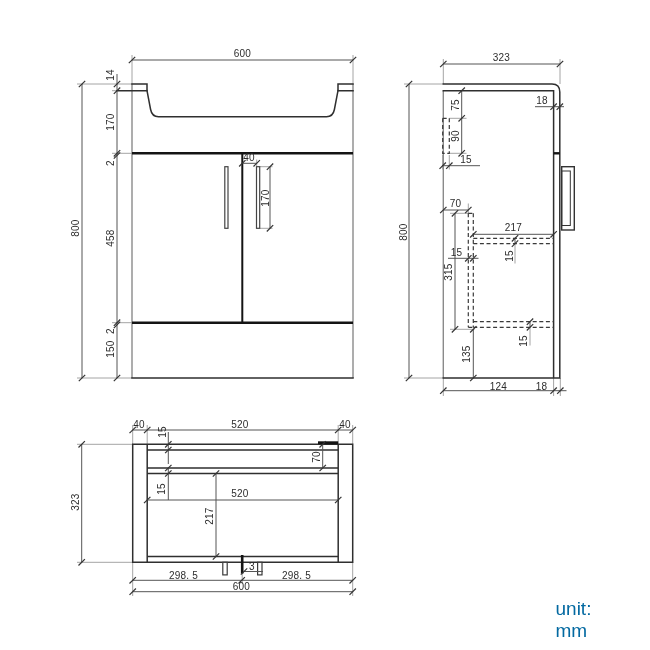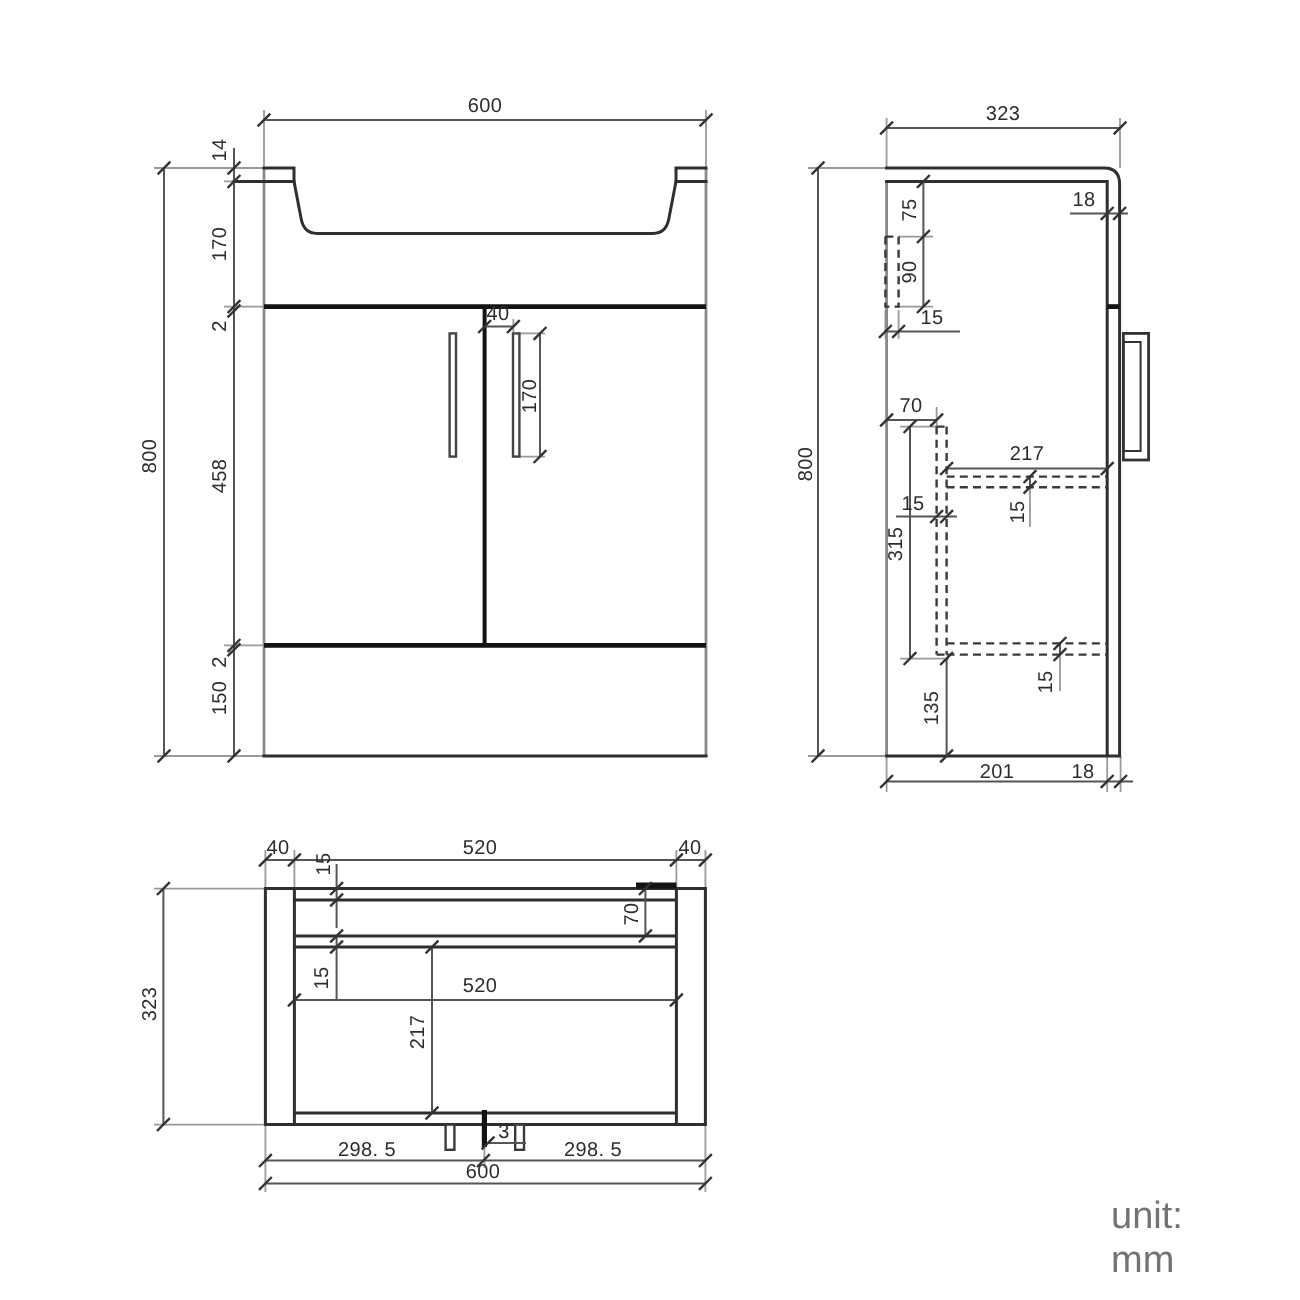--- a/index.html
+++ b/index.html
@@ -13,21 +13,21 @@
   .t  {stroke:#333333;stroke-width:1.2;}
   .h  {stroke:#141414;stroke-width:2.4;fill:none;}
   .dsh{stroke:#3a3a3a;stroke-width:1.2;fill:none;stroke-dasharray:4 2.6;}
   .w  {fill:#ffffff;stroke:#444444;stroke-width:1.2;}
   .w2 {fill:#ffffff;stroke:#333333;stroke-width:1.4;}
   .w3 {fill:none;stroke:#333333;stroke-width:1;}
   .tab{fill:#ffffff;stroke:#3a3a3a;stroke-width:1.2;}
   .dim{position:absolute;font-size:10px;line-height:1;color:#2d2d2d;letter-spacing:.2px;
        white-space:nowrap;transform:translate(-50%,-50%);}
   .rot{transform:translate(-50%,-50%) rotate(-90deg);}
-  .unit{position:absolute;font-size:19px;color:#737373;transform:translate(-50%,-50%);}
+  .unit{position:absolute;font-size:19px;color:#0369a1;transform:translate(-50%,-50%);}
 </style>
 </head>
 <body>
 
 <div class="stage">
 
 <svg width="650" height="650" viewBox="0 0 650 650">
 
   <g>
     <path class="x" d="M132,55V84 M353,55V84 M77,84H132 M112,90.7H117 M77,378H132 M112,153.3H132 M112,322.7H132 M256.7,159.5V166 M259.9,166.7H272.5 M259.9,228.3H272.5"></path>
@@ -149,21 +149,21 @@
 <span class="dim rot" style="left:456px;top:136px">90</span>
 <span class="dim" style="left:466px;top:159.5px">15</span>
 <span class="dim" style="left:455.5px;top:203.5px">70</span>
 <span class="dim" style="left:513.5px;top:228px">217</span>
 <span class="dim" style="left:456.5px;top:252.5px">15</span>
 <span class="dim rot" style="left:509.5px;top:255.5px">15</span>
 <span class="dim rot" style="left:449px;top:271.5px">315</span>
 <span class="dim rot" style="left:523.5px;top:340.5px">15</span>
 <span class="dim rot" style="left:466.5px;top:353.5px">135</span>
 <span class="dim rot" style="left:403.5px;top:232px">800</span>
-<span class="dim" style="left:498.5px;top:386.5px">201</span>
+<span class="dim" style="left:498.5px;top:386.5px">124</span>
 <span class="dim" style="left:541.5px;top:386.5px">18</span>
 
 <span class="dim" style="left:139px;top:424.5px">40</span>
 <span class="dim" style="left:240px;top:424.5px">520</span>
 <span class="dim" style="left:345px;top:424.5px">40</span>
 <span class="dim rot" style="left:162.5px;top:431.5px">15</span>
 <span class="dim rot" style="left:317px;top:457px">70</span>
 <span class="dim rot" style="left:161.5px;top:488.5px">15</span>
 <span class="dim" style="left:240px;top:493.5px">520</span>
 <span class="dim rot" style="left:209.5px;top:515.5px">217</span>

